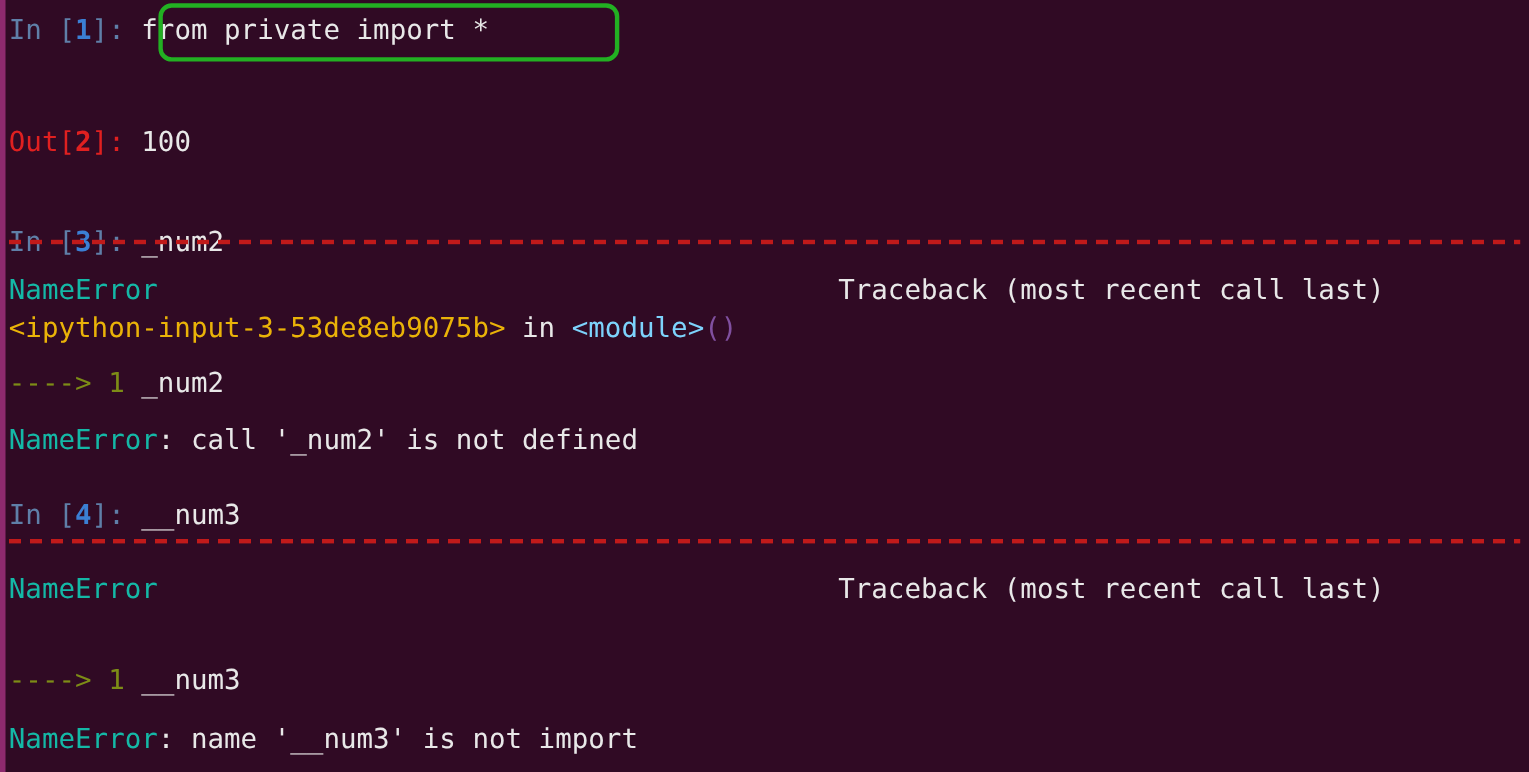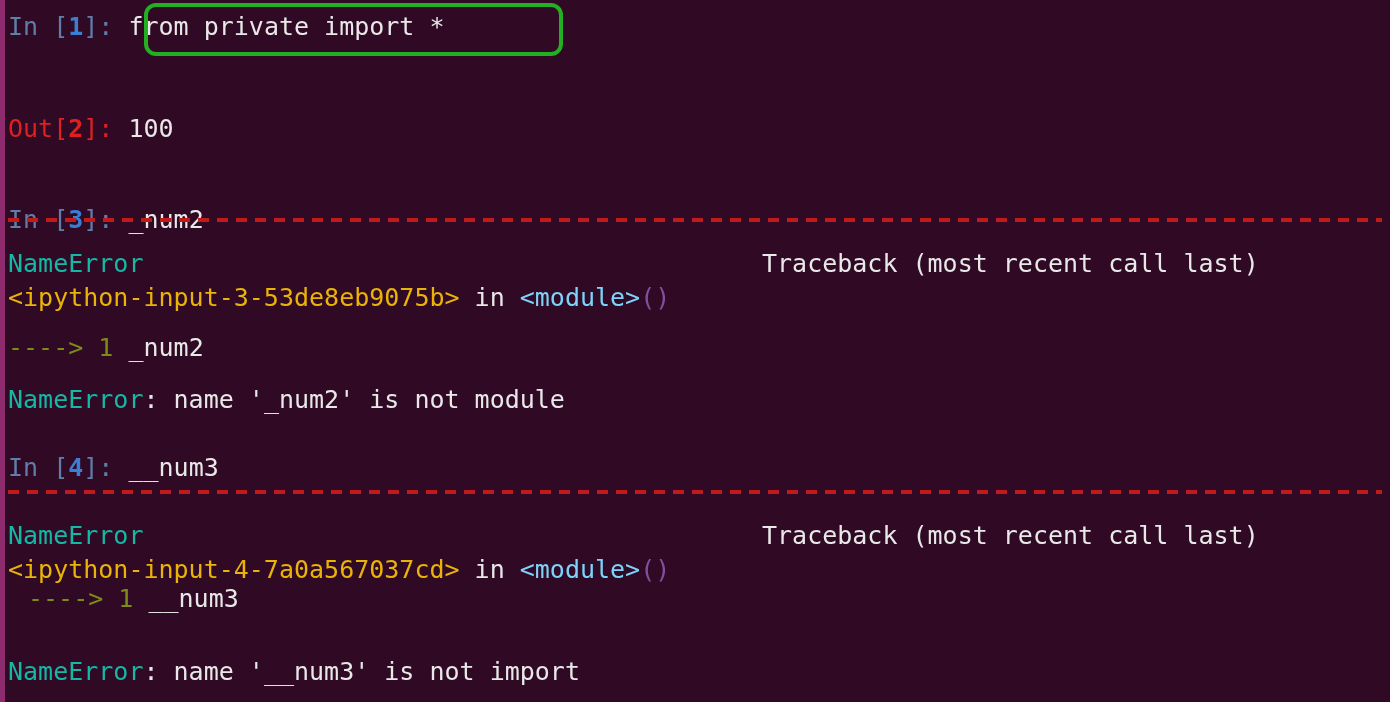--- a/index.html
+++ b/index.html
@@ -109,29 +109,28 @@
 
     <div class="sep abs" style="top:218px; left:0px; width:1374px;"></div>
 
     <div class="line" style="top:247px;"><span class="c-err">NameError</span></div>
     <div class="line" style="top:247px; left:754px;"><span class="c-white">Traceback (most recent call last)</span></div>
 
     <div class="line" style="top:281px;"><span class="c-file">&lt;ipython-input-3-53de8eb9075b&gt;</span><span class="c-white"> in </span><span class="c-module">&lt;module&gt;</span><span class="c-paren">()</span></div>
 
     <div class="line" style="top:315px;margin-top:16px;"><span class="c-arrow">----&gt; </span><span class="c-arrow">1</span><span class="c-white"> _num2</span></div>
 
-    <div class="line" style="top:383px;"><span class="c-err">NameError</span><span class="c-white">: name '_num2' is not module</span></div>
+    <div class="line" style="top:383px;"><span class="c-err">NameError</span><span class="c-white">: call '_num2' is not defined</span></div>
 
     <div class="line" style="top:451px;"><span class="c-in">In </span><span class="c-in">[</span><span class="c-innum">4</span><span class="c-in">]: </span><span class="c-white">__num3</span></div>
 
     <div class="sep abs" style="top:490px; left:0px; width:1374px;"></div>
 
     <div class="line" style="top:519px;"><span class="c-err">NameError</span></div>
     <div class="line" style="top:519px; left:754px;"><span class="c-white">Traceback (most recent call last)</span></div>
 
-    <div class="line" style="top:553px;"><span class="c-file">&lt;ipython-input-4-7a0a567037cd&gt;</span><span class="c-white"> in </span><span class="c-module">&lt;module&gt;</span><span class="c-paren">()</span></div>
 
-    <div class="line" style="top:582px;margin-left:20px;"><span class="c-arrow">----&gt; </span><span class="c-arrow">1</span><span class="c-white"> __num3</span></div>
+    <div class="line" style="top:601px;"><span class="c-arrow">----&gt; </span><span class="c-arrow">1</span><span class="c-white"> __num3</span></div>
 
     <div class="line" style="top:655px;"><span class="c-err">NameError</span><span class="c-white">: name '__num3' is not import</span></div>
 
   </div>
 </div>
 
 </body></html>

